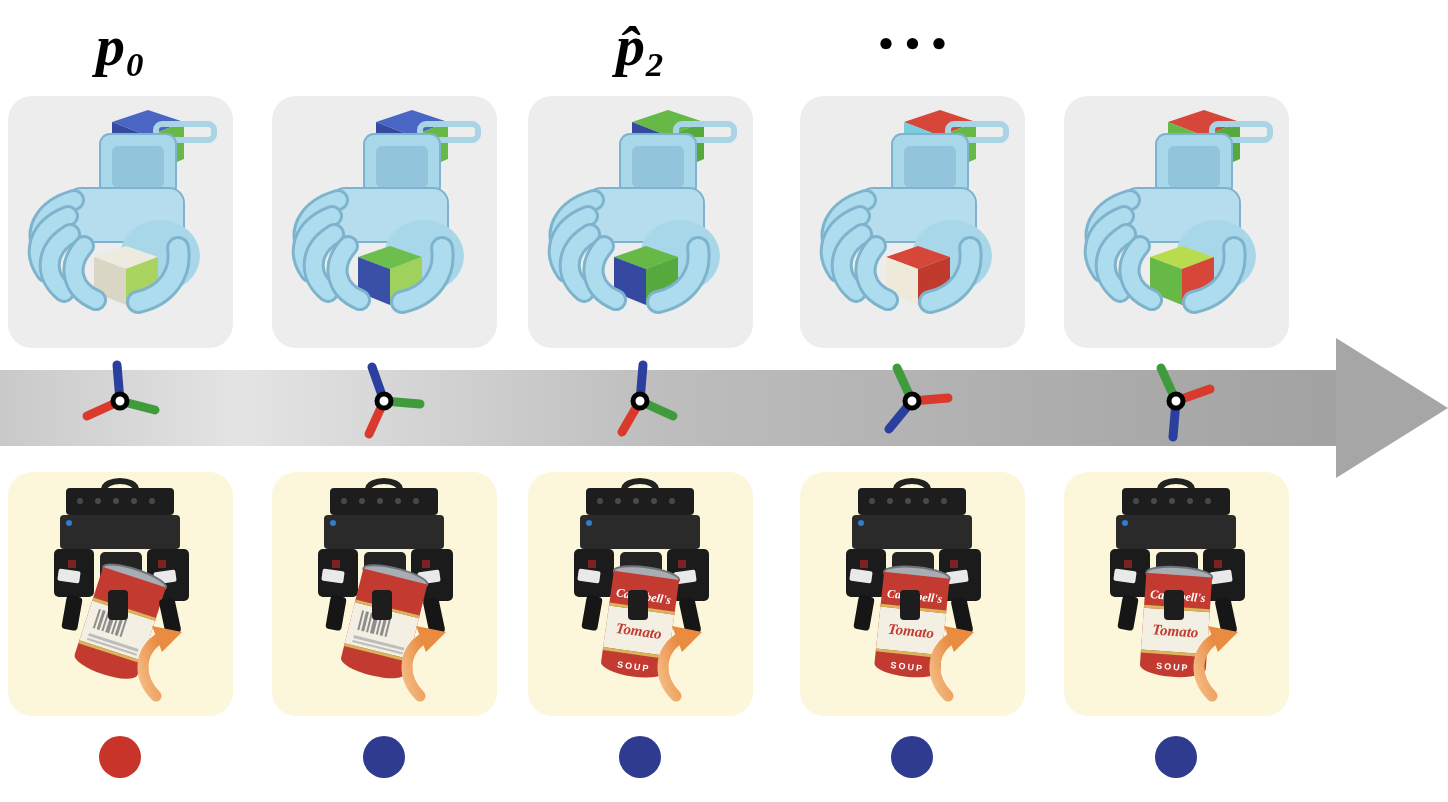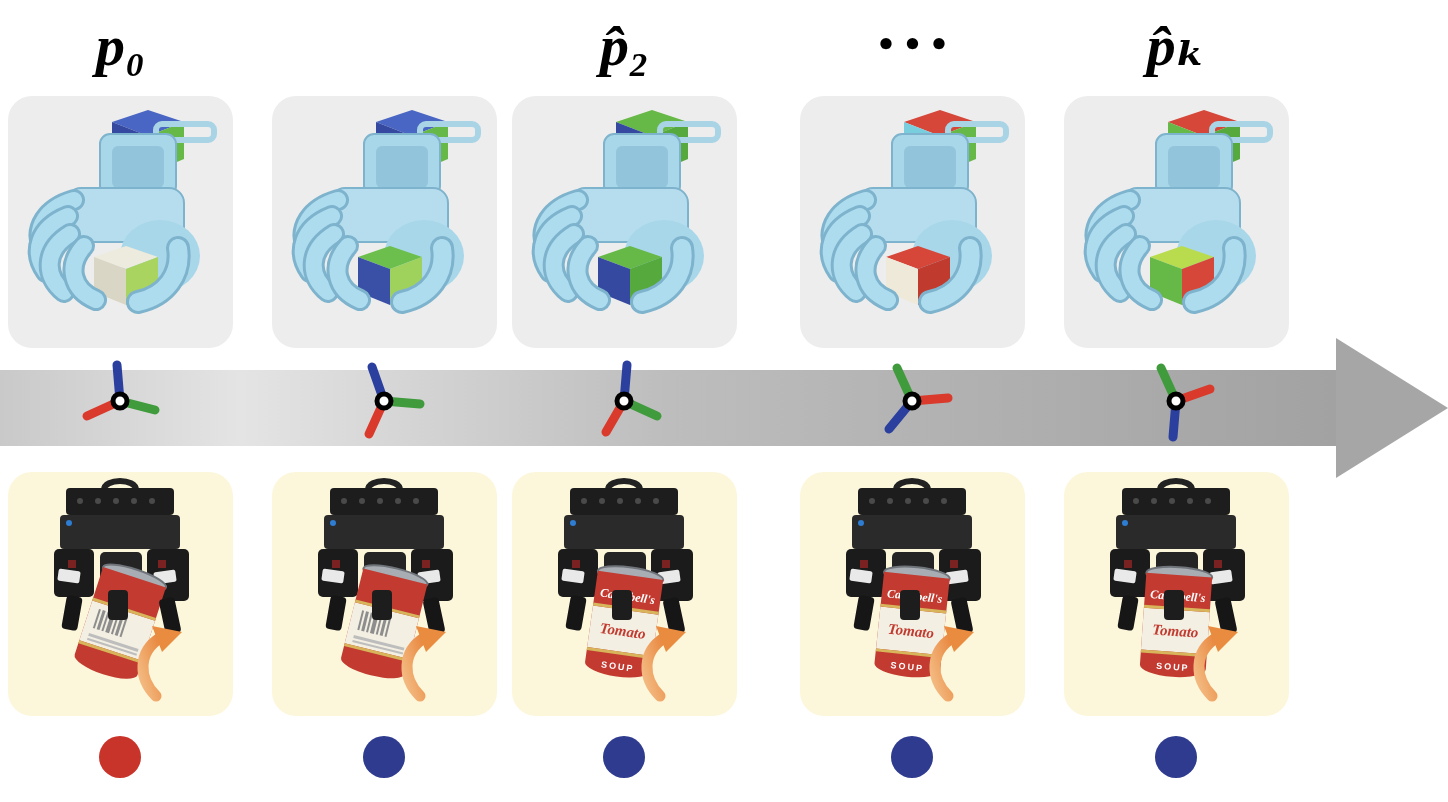--- a/index.html
+++ b/index.html
@@ -259,21 +259,21 @@
           <polygon points="144,154 174,160 154,180" fill="#e98c3f"></polygon>
         </g>
       </svg>
     </div>
 
     <svg class="dot" viewBox="0 0 46 46">
       <circle cx="23" cy="23" r="21" fill="#2e3b8e"></circle>
     </svg>
   </div>
 
-  <div class="col" style="left:512px">
+  <div class="col" style="left:528px">
     <div class="label">p̂₂</div>
 
     <div class="sim-panel">
       <svg viewBox="0 0 225 252" width="225" height="252">
         <g>
           <polygon points="140,14 176,26 140,40 104,26" fill="#66b847"></polygon>
           <polygon points="104,26 140,40 140,78 104,63" fill="#34499f"></polygon>
           <polygon points="176,26 140,40 140,78 176,63" fill="#55a93d"></polygon>
         </g>
         <g>
@@ -448,21 +448,20 @@
         </g>
       </svg>
     </div>
 
     <svg class="dot" viewBox="0 0 46 46">
       <circle cx="23" cy="23" r="21" fill="#2e3b8e"></circle>
     </svg>
   </div>
 
   <div class="col" style="left:1064px">
-    <div class="label">p̂ₖ</div>
 
     <div class="sim-panel">
       <svg viewBox="0 0 225 252" width="225" height="252">
         <g>
           <polygon points="140,14 176,26 140,40 104,26" fill="#d6473a"></polygon>
           <polygon points="104,26 140,40 140,78 104,63" fill="#66b847"></polygon>
           <polygon points="176,26 140,40 140,78 176,63" fill="#55a93d"></polygon>
         </g>
         <g>
           <rect x="148" y="28" width="58" height="16" rx="6" fill="none" stroke="#a9d4e6" stroke-width="6"></rect>

